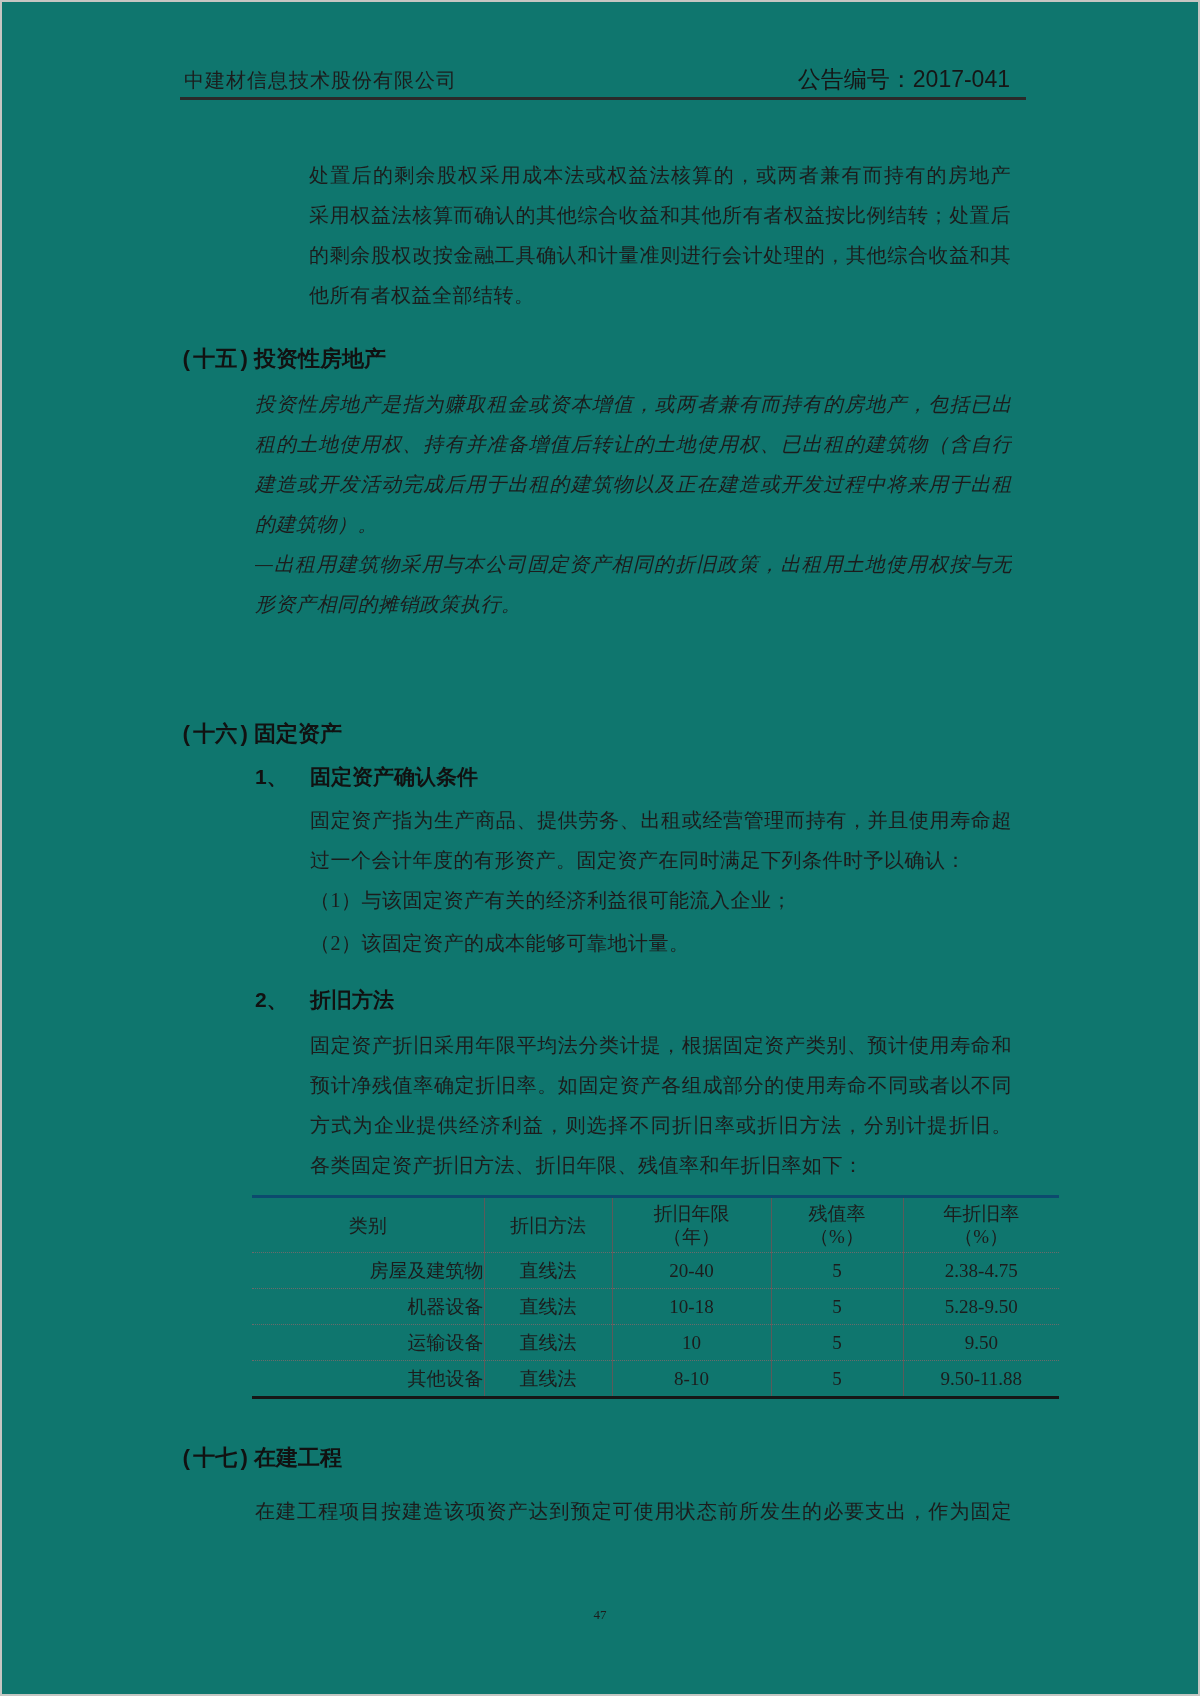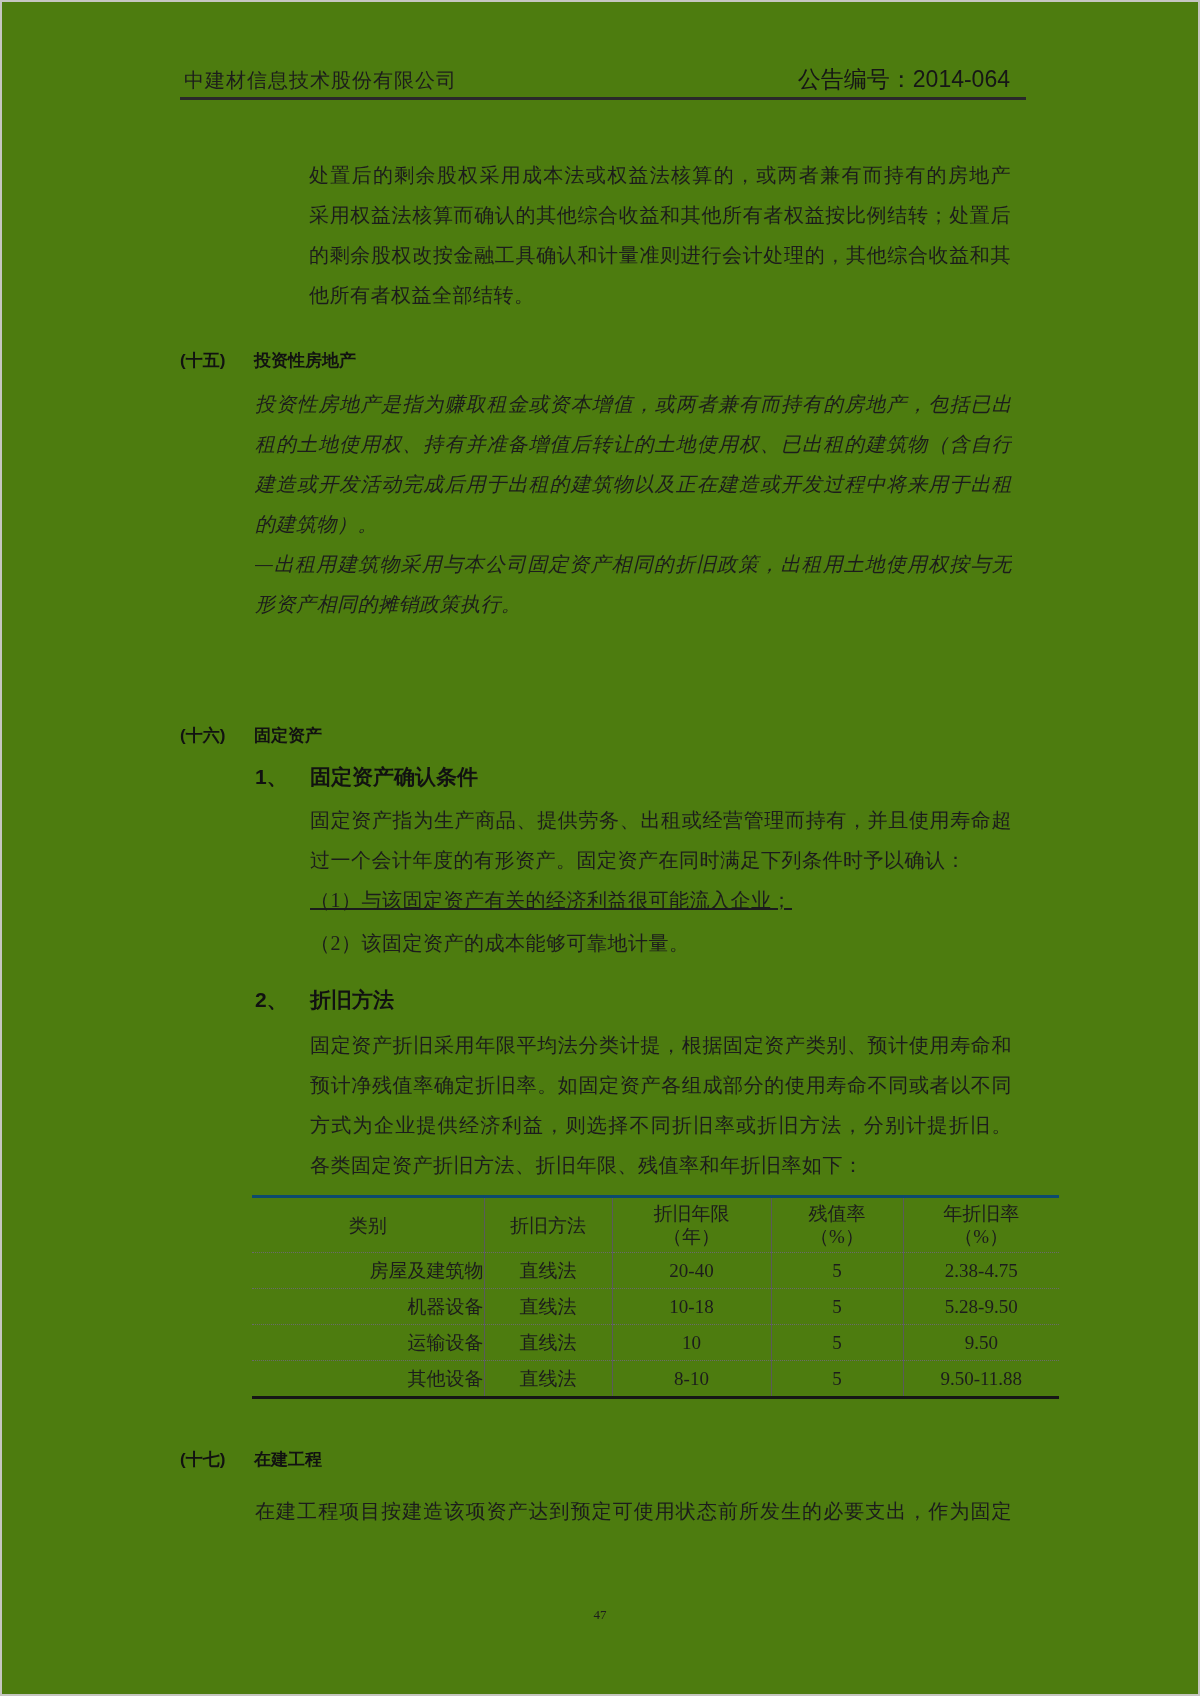--- a/index.html
+++ b/index.html
@@ -1,42 +1,42 @@
 <!DOCTYPE html>
 <html><head>
 <meta charset="utf-8">
 <style>
   html,body { margin:0; padding:0; background:#e9e9e6; }
   .page {
     position:relative;
     width:1200px; height:1696px;
     margin:0 auto;
-    background:#4d7c0f;
+    background:#0f766e;
     border:2px solid #c6c6c2;
     box-sizing:border-box;
     overflow:hidden;
     font-family:"Liberation Serif","DejaVu Serif",serif;
     color:#1c1c1c;
   }
   .abs { position:absolute; }
 
   
   .hdr-company { left:182px; top:64px; font-size:20px; letter-spacing:1px; line-height:28px; }
   .hdr-ann { right:188px; top:62px; font-size:23px; line-height:30px;
              font-family:"Liberation Sans","DejaVu Sans",sans-serif; color:#161616; }
   .hdr-rule { left:178px; top:95px; width:846px; height:3px; background:#2a2a2a; }
 
   
   .para { font-size:20px; letter-spacing:0.5px; }
   .para .ln { height:40px; line-height:40px; white-space:nowrap; }
   .para .ln.full { white-space:normal; text-align:justify; text-align-last:justify; overflow:hidden; }
 
   
-  .sec-head { font-family:Liberation Sans, sans-serif;
-              font-weight:700; font-size:17px; line-height:30px; color:#111; }
+  .sec-head { font-family:Liberation Mono, monospace;
+              font-weight:700; font-size:22px; line-height:30px; color:#111; }
   .sec-head .sec-num { position:absolute; left:178px; }
   .sec-head .sec-title { position:absolute; left:252px; }
 
   .sub-head { font-family:"Liberation Sans","DejaVu Sans",sans-serif;
               font-weight:700; font-size:21px; line-height:30px; color:#111; }
   .sub-head .sub-num { position:absolute; left:253px; }
   .sub-head .sub-title { position:absolute; left:308px; }
 
   
   table.dep { border-collapse:collapse; table-layout:fixed; width:807px;
@@ -52,21 +52,21 @@
 
   .footer-page { left:0; top:1598px; width:100%; text-align:center;
                  font-size:13px; line-height:30px; }
 </style>
 </head>
 <body>
 
 <div class="page">
 
   <div class="abs hdr-company">中建材信息技术股份有限公司</div>
-  <div class="abs hdr-ann">公告编号：2014-064</div>
+  <div class="abs hdr-ann">公告编号：2017-041</div>
   <div class="abs hdr-rule"></div>
 
   <div class="abs para" style="left:307px; top:153px; width:702px;">
     <div class="ln full">处置后的剩余股权采用成本法或权益法核算的，或两者兼有而持有的房地产</div>
     <div class="ln full">采用权益法核算而确认的其他综合收益和其他所有者权益按比例结转；处置后</div>
     <div class="ln full">的剩余股权改按金融工具确认和计量准则进行会计处理的，其他综合收益和其</div>
     <div class="ln">他所有者权益全部结转。</div>
   </div>
 
   <div class="abs sec-head" style="top:344px; left:0; width:100%; height:30px;">
@@ -88,21 +88,21 @@
   </div>
 
   <div class="abs sub-head" style="top:760px; left:0; width:100%; height:30px;">
     <span class="sub-num">1、</span>
     <span class="sub-title">固定资产确认条件</span>
   </div>
   <div class="abs para" style="left:308px; top:798px; width:702px;">
     <div class="ln full">固定资产指为生产商品、提供劳务、出租或经营管理而持有，并且使用寿命超</div>
     <div class="ln">过一个会计年度的有形资产。固定资产在同时满足下列条件时予以确认：</div>
   </div>
-  <div class="abs para" style="left:308px; top:878px; width:702px;text-decoration:underline;">
+  <div class="abs para" style="left:308px; top:878px; width:702px;">
     <div class="ln">（1）与该固定资产有关的经济利益很可能流入企业；</div>
   </div>
   <div class="abs para" style="left:308px; top:921px; width:702px;">
     <div class="ln">（2）该固定资产的成本能够可靠地计量。</div>
   </div>
 
   <div class="abs sub-head" style="top:983px; left:0; width:100%; height:30px;">
     <span class="sub-num">2、</span>
     <span class="sub-title">折旧方法</span>
   </div>

